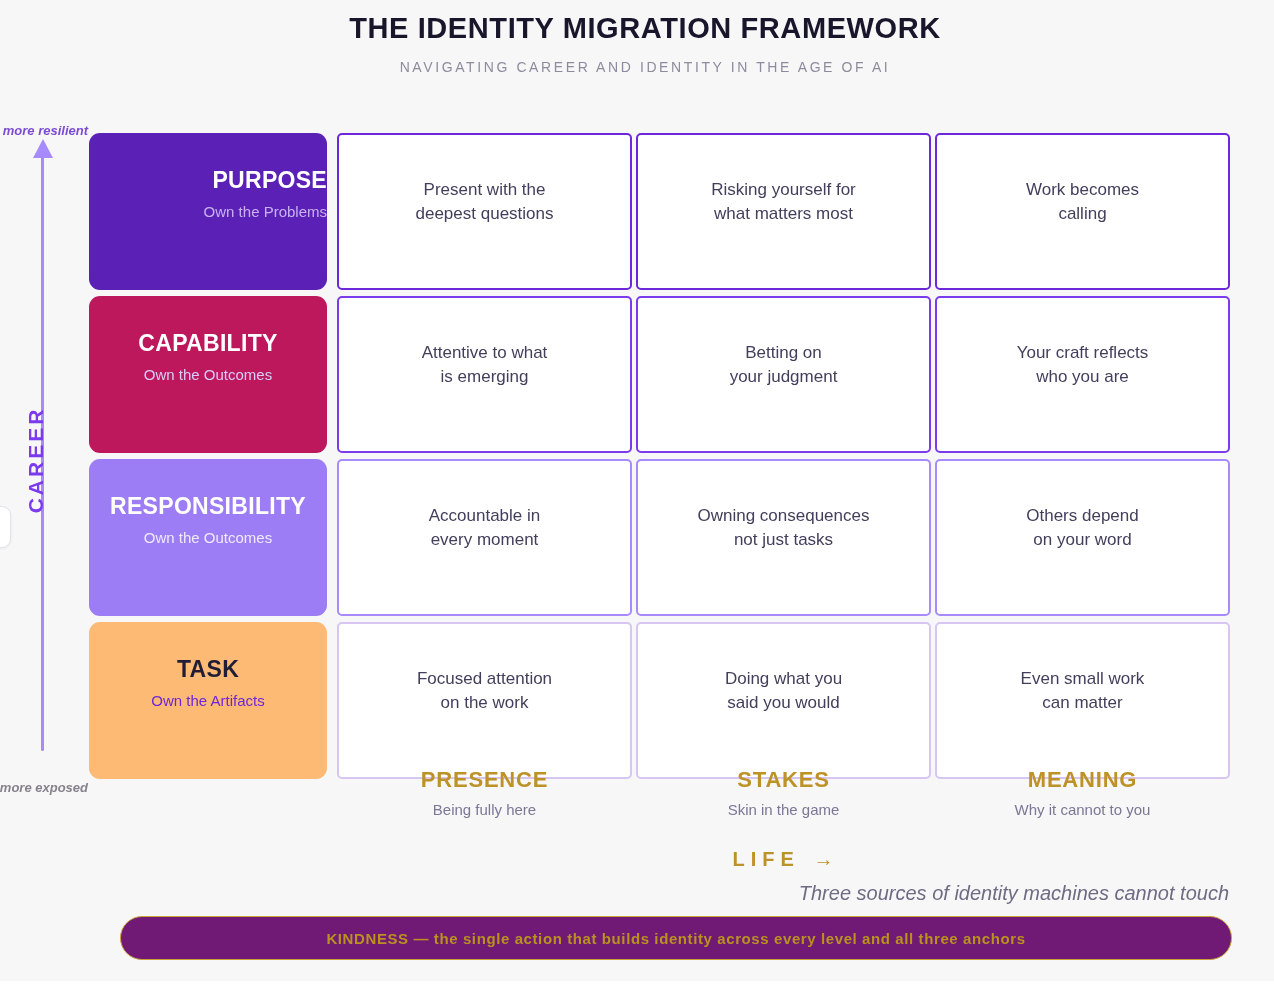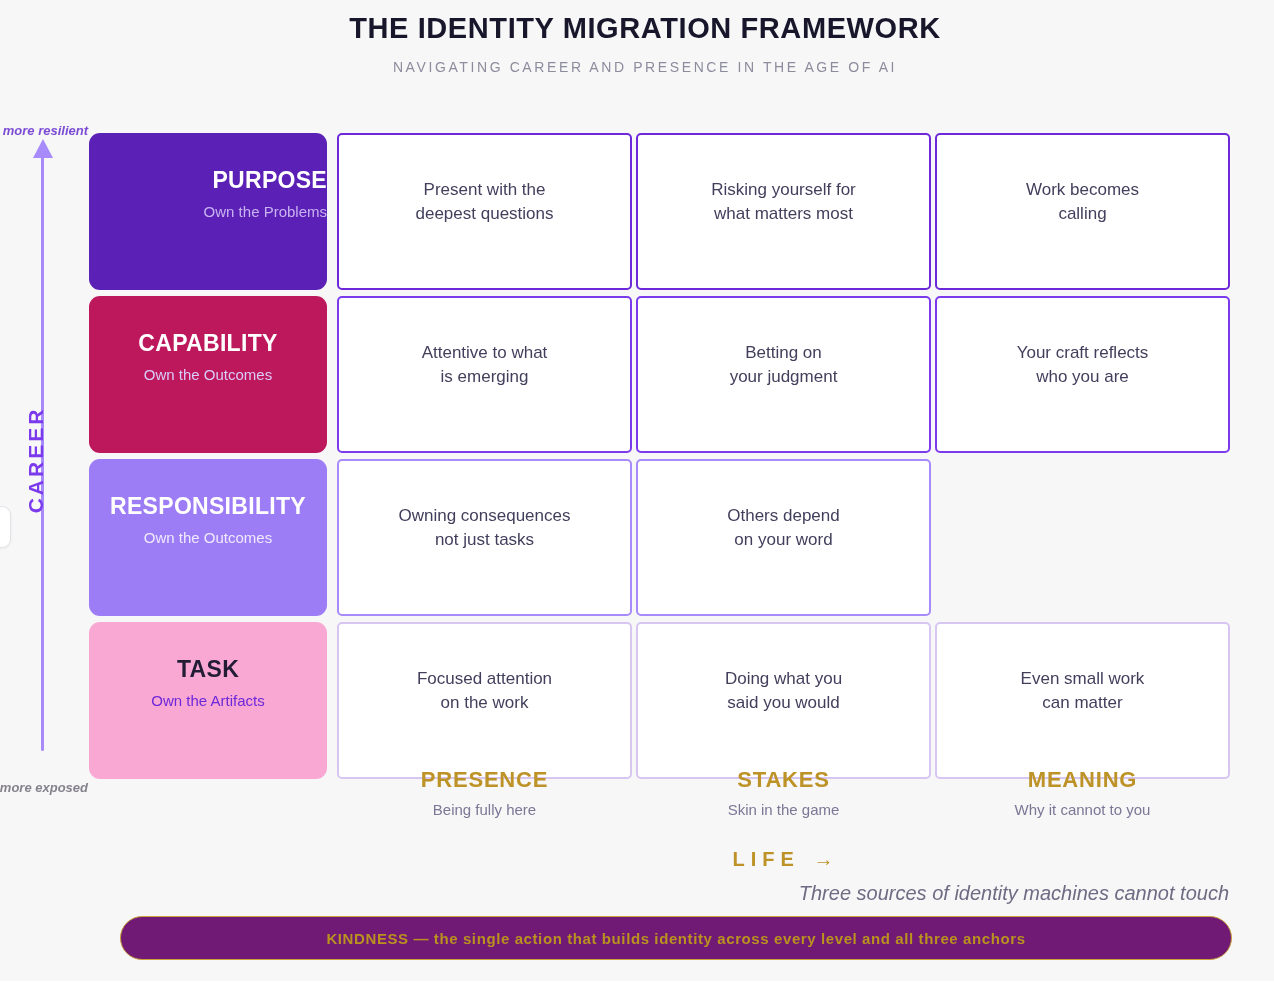--- a/index.html
+++ b/index.html
@@ -99,21 +99,21 @@
     justify-content: center;
     padding-bottom: 36px;
     text-align: center;
   }
   .label-card .card-title { font-size: 23px; font-weight: 800; letter-spacing: 0.3px; }
   .label-card .card-sub { margin-top: 9px; font-size: 15px; }
 
   .row-0 .label-card { background: #5b21b6; align-items: flex-end; }
   .row-1 .label-card { background: #be185d; }
   .row-2 .label-card { background: #9d7df5; }
-  .row-3 .label-card { background: #f9a8d4; }
+  .row-3 .label-card { background: #fdba74; }
   .row-0 .card-title, .row-1 .card-title, .row-2 .card-title { color: #ffffff; }
   .row-3 .card-title { color: #221d35; }
   .row-0 .card-sub { color: #c8b2f2; }
   .row-1 .card-sub { color: #d9cdfa; }
   .row-2 .card-sub { color: #efeafd; }
   .row-3 .card-sub { color: #6d28d9; }
 
   .cell {
     width: 295px;
     height: 157px;
@@ -196,21 +196,21 @@
     left: 0; top: 981px;
     width: 1274px; height: 13px;
     background: #ffffff;
   }
 </style>
 </head>
 <body>
 
 <div class="header">
   <div class="title">THE IDENTITY MIGRATION FRAMEWORK</div>
-  <div class="subtitle">NAVIGATING CAREER AND PRESENCE IN THE AGE OF AI</div>
+  <div class="subtitle">NAVIGATING CAREER AND IDENTITY IN THE AGE OF AI</div>
 </div>
 
 <div class="axis-top-label">more resilient</div>
 <div class="axis-arrowhead"></div>
 <div class="axis-line"></div>
 <div class="axis-label">CAREER</div>
 <div class="axis-bottom-label">more exposed</div>
 
 <div class="left-tab"></div>
 
@@ -240,20 +240,22 @@
 your judgment</div>
     <div class="cell">Your craft reflects
 who you are</div>
   </div>
 
   <div class="grid-row row-2">
     <div class="label-card">
       <div class="card-title">RESPONSIBILITY</div>
       <div class="card-sub">Own the Outcomes</div>
     </div>
+    <div class="cell">Accountable in
+every moment</div>
     <div class="cell">Owning consequences
 not just tasks</div>
     <div class="cell">Others depend
 on your word</div>
   </div>
 
   <div class="grid-row row-3">
     <div class="label-card">
       <div class="card-title">TASK</div>
       <div class="card-sub">Own the Artifacts</div>

